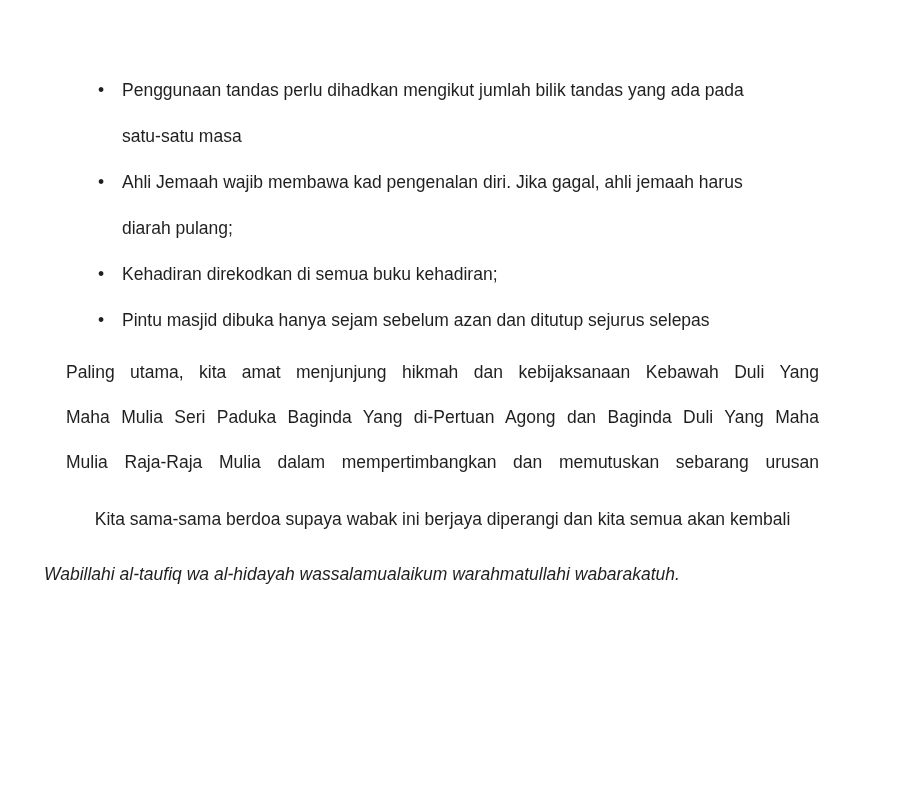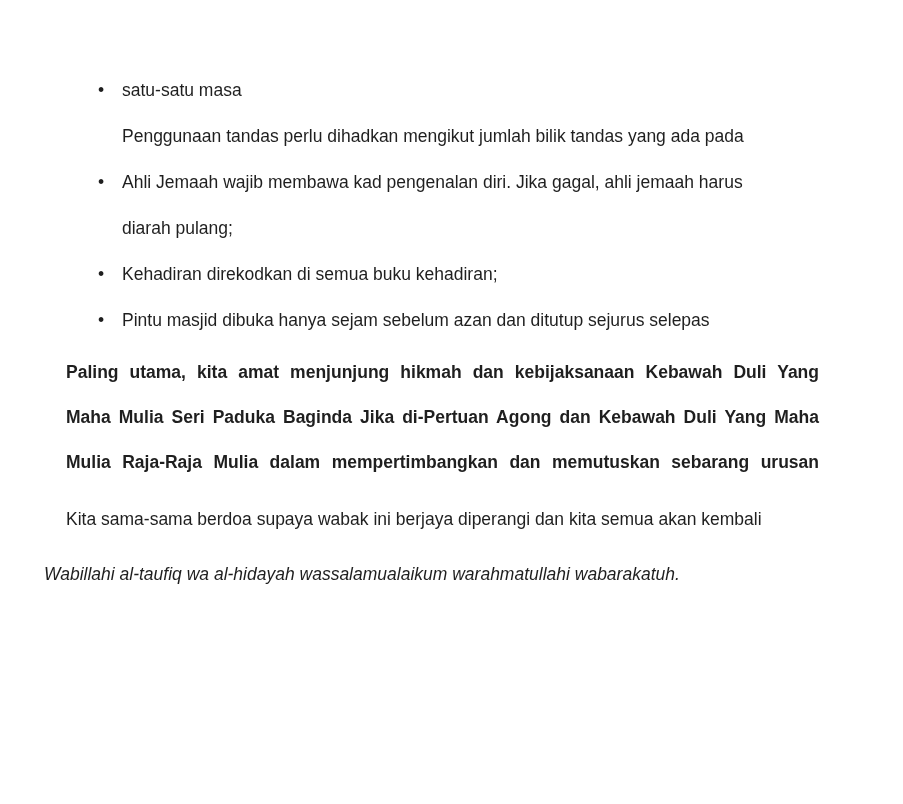--- a/index.html
+++ b/index.html
@@ -41,22 +41,22 @@
   .bline {
     line-height: 46px;
     white-space: nowrap;
   }
   
   .para {
     margin-left: 66px;
     width: 753px;
     line-height: 45px;
   }
-  .para.p1 { margin-top: 7px; font-weight: bold; }
-  .para.p2 { margin-top: 12px; }
+  .para.p1 { margin-top: 7px; }
+  .para.p2 { margin-top: 12px; text-align: center; }
   .para.p3 { margin-top: 10px; }
   .pline {
     line-height: 45px;
     white-space: nowrap;
   }
   .pline.just {
     white-space: normal;
     text-align: justify;
     text-align-last: justify;
     text-justify: inter-word;
@@ -68,22 +68,22 @@
 </style>
 </head>
 <body>
 
 <div class="page">
 
   <div class="bullets">
 
     <div class="item">
       <span class="marker">•</span>
+      <div class="bline">Penggunaan tandas perlu dihadkan mengikut jumlah bilik tandas yang ada pada</div>
       <div class="bline">satu-satu masa</div>
-      <div class="bline">Penggunaan tandas perlu dihadkan mengikut jumlah bilik tandas yang ada pada</div>
     </div>
 
     <div class="item">
       <span class="marker">•</span>
       <div class="bline">Ahli Jemaah wajib membawa kad pengenalan diri. Jika gagal, ahli jemaah harus</div>
       <div class="bline">diarah pulang;</div>
     </div>
 
     <div class="item">
       <span class="marker">•</span>
@@ -92,21 +92,21 @@
 
     <div class="item">
       <span class="marker">•</span>
       <div class="bline">Pintu masjid dibuka hanya sejam sebelum azan dan ditutup sejurus selepas</div>
     </div>
 
   </div>
 
   <div class="para p1">
     <div class="pline just">Paling utama, kita amat menjunjung hikmah dan kebijaksanaan Kebawah Duli Yang</div>
-    <div class="pline just">Maha Mulia Seri Paduka Baginda Jika di-Pertuan Agong dan Kebawah Duli Yang Maha</div>
+    <div class="pline just">Maha Mulia Seri Paduka Baginda Yang di-Pertuan Agong dan Baginda Duli Yang Maha</div>
     <div class="pline just">Mulia Raja-Raja Mulia dalam mempertimbangkan dan memutuskan sebarang urusan</div>
   </div>
 
   <div class="para p2">
     <div class="pline">Kita sama-sama berdoa supaya wabak ini berjaya diperangi dan kita semua akan kembali</div>
   </div>
 
   <div class="para p3 italic">
     <div class="pline">Wabillahi al-taufiq wa al-hidayah wassalamualaikum warahmatullahi wabarakatuh.</div>
   </div>

